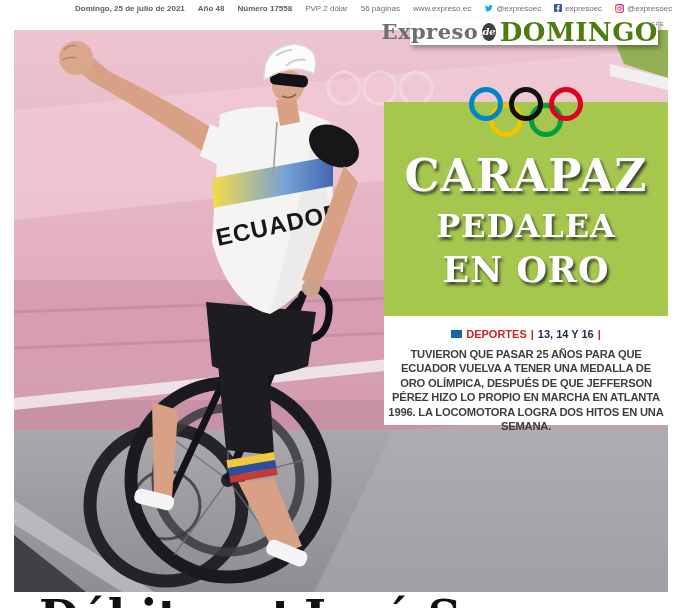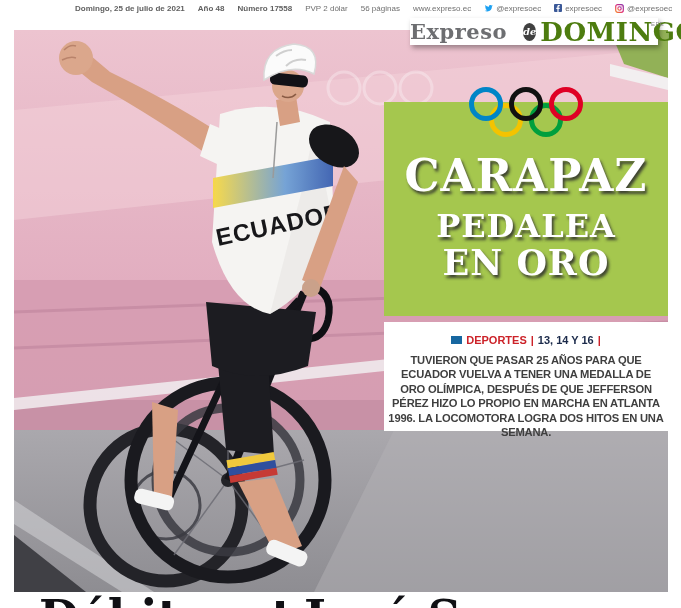--- a/index.html
+++ b/index.html
@@ -18,46 +18,46 @@
   .topbar svg{display:block;}
   
   .photo-wrap{
     position:absolute;left:14px;top:30px;width:654px;height:562px;
     overflow:hidden;z-index:1;background:#e5b3c2;
   }
   
   .masthead{
     position:absolute;left:410px;top:18px;width:248px;height:27px;z-index:4;
     background:#ffffff;box-shadow:2px 3px 5px rgba(0,0,0,.35);
-    display:flex;align-items:center;justify-content:space-between;gap:4px;
+    display:flex;align-items:center;justify-content:flex-end;gap:4px;
     font-family:"DejaVu Serif",serif;
   }
   .masthead .brand{font-size:21px;font-weight:bold;color:#6d6e71;letter-spacing:.5px;}
   .masthead .de{
     width:18px;height:18px;border-radius:50%;background:#404040;color:#fff;
     font-size:10px;font-style:italic;font-weight:bold;
-    display:flex;align-items:center;justify-content:center;margin-left:12px;
+    display:flex;align-items:center;justify-content:center;
   }
   .masthead .edition{font-size:26px;font-weight:bold;color:#4d7c0f;letter-spacing:.5px;}
   .photo-credit{
     position:absolute;left:651px;top:21px;z-index:4;
     font-size:6px;color:#8a8a8a;letter-spacing:.5px;
   }
   
   .panel{position:absolute;left:384px;top:102px;width:284px;z-index:3;}
   .panel-green{position:relative;height:214px;background:#a5c74e;text-align:center;}
   .rings{position:absolute;top:-16px;left:50%;transform:translateX(-50%);}
   .hl{
     font-family:"DejaVu Serif",serif;font-weight:bold;color:#ffffff;
     text-shadow:2px 3px 3px rgba(45,45,45,.85);line-height:1;
   }
   .hl1{padding-top:52px;font-size:44px;letter-spacing:1px;}
   .hl2{font-size:32px;margin-top:12px;letter-spacing:1px;}
-  .hl3{font-size:35px;margin-top:3px;letter-spacing:1px;}
-  .panel-info{background:#ffffff;height:109px;text-align:center;padding-top:8px;box-sizing:border-box;margin-top:6px;}
+  .hl3{font-size:35px;margin-top:10px;letter-spacing:1px;}
+  .panel-info{background:#ffffff;height:109px;text-align:center;padding-top:8px;box-sizing:border-box;}
   .section-row{
     display:inline-flex;align-items:center;gap:4px;
     font-size:11px;font-weight:bold;letter-spacing:0;
   }
   .section-sq{width:11px;height:8px;background:#1767a0;display:inline-block;}
   .section-label{color:#cc2229;}
   .pipe{color:#cc2229;font-weight:bold;}
   .section-pages{color:#1b2a4a;}
   .summary{
     margin:5px auto 0;width:276px;

